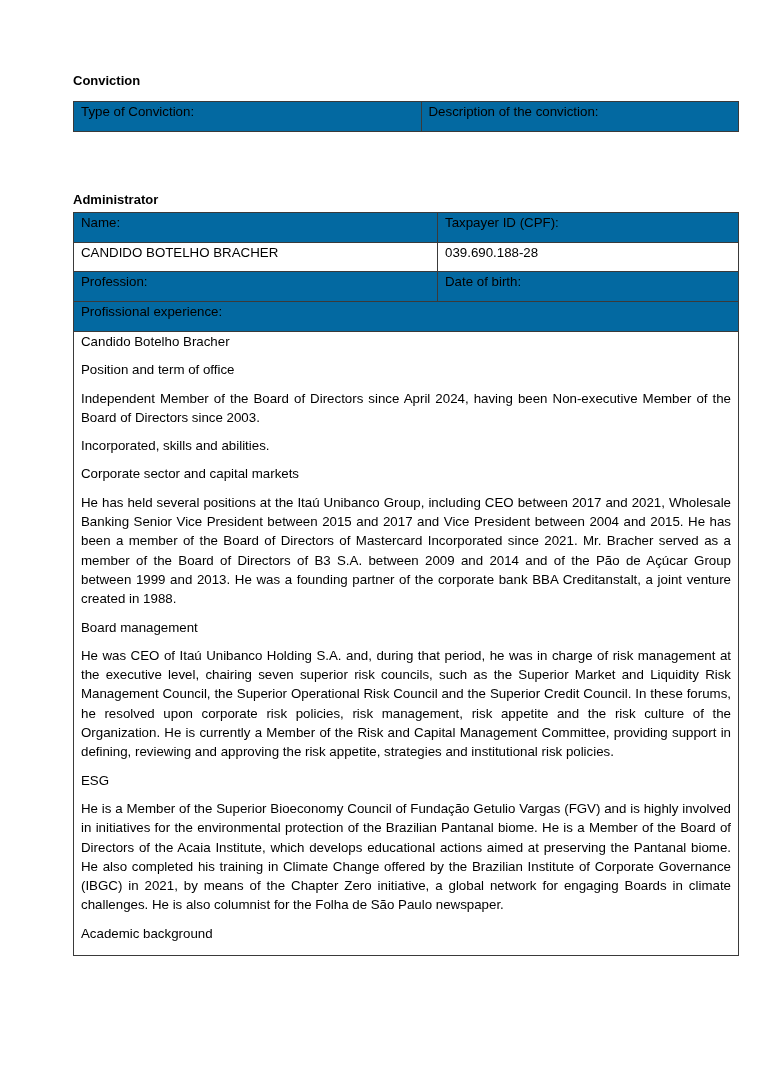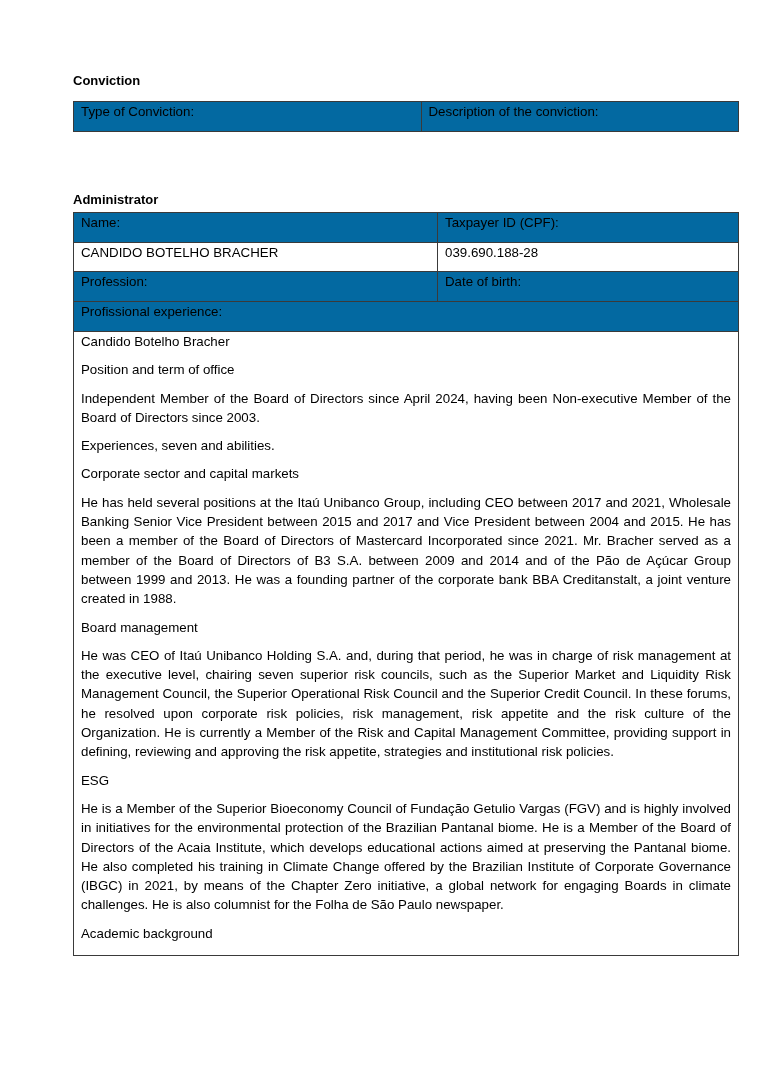--- a/index.html
+++ b/index.html
@@ -91,21 +91,21 @@
     <td class="hdr">Date of birth:</td>
   </tr>
   <tr>
     <td class="hdr" colspan="2">Profissional experience:</td>
   </tr>
   <tr>
     <td class="exp-cell" colspan="2">
       <p class="sub">Candido Botelho Bracher</p>
       <p class="sub">Position and term of office</p>
       <p>Independent Member of the Board of Directors since April 2024, having been Non-executive Member of the Board of Directors since 2003.</p>
-      <p class="sub">Experiences, seven and abilities.</p>
+      <p class="sub">Incorporated, skills and abilities.</p>
       <p class="sub">Corporate sector and capital markets</p>
       <p>He has held several positions at the Itaú Unibanco Group, including CEO between 2017 and 2021, Wholesale Banking Senior Vice President between 2015 and 2017 and Vice President between 2004 and 2015. He has been a member of the Board of Directors of Mastercard Incorporated since 2021. Mr. Bracher served as a member of the Board of Directors of B3 S.A. between 2009 and 2014 and of the Pão de Açúcar Group between 1999 and 2013. He was a founding partner of the corporate bank BBA Creditanstalt, a joint venture created in 1988.</p>
       <p class="sub">Board management</p>
       <p>He was CEO of Itaú Unibanco Holding S.A. and, during that period, he was in charge of risk management at the executive level, chairing seven superior risk councils, such as the Superior Market and Liquidity Risk Management Council, the Superior Operational Risk Council and the Superior Credit Council.  In these forums, he resolved upon corporate risk policies, risk management, risk appetite and the risk culture of the Organization. He is currently a Member of the Risk and Capital Management Committee, providing support in defining, reviewing and approving the risk appetite, strategies and institutional risk policies.</p>
       <p class="sub">ESG</p>
       <p>He is a Member of the Superior Bioeconomy Council of Fundação Getulio Vargas (FGV) and is highly involved in initiatives for the environmental protection of the Brazilian Pantanal biome. He is a Member of the Board of Directors of the Acaia Institute, which develops educational actions aimed at preserving the Pantanal biome.  He also completed his training in Climate Change offered by the Brazilian Institute of Corporate Governance (IBGC) in 2021, by means of the Chapter Zero initiative, a global network for engaging Boards in climate challenges. He is also columnist for the Folha de São Paulo newspaper.</p>
       <p class="sub" style="margin-bottom:0;">Academic background</p>
     </td>
   </tr>
 </tbody>

